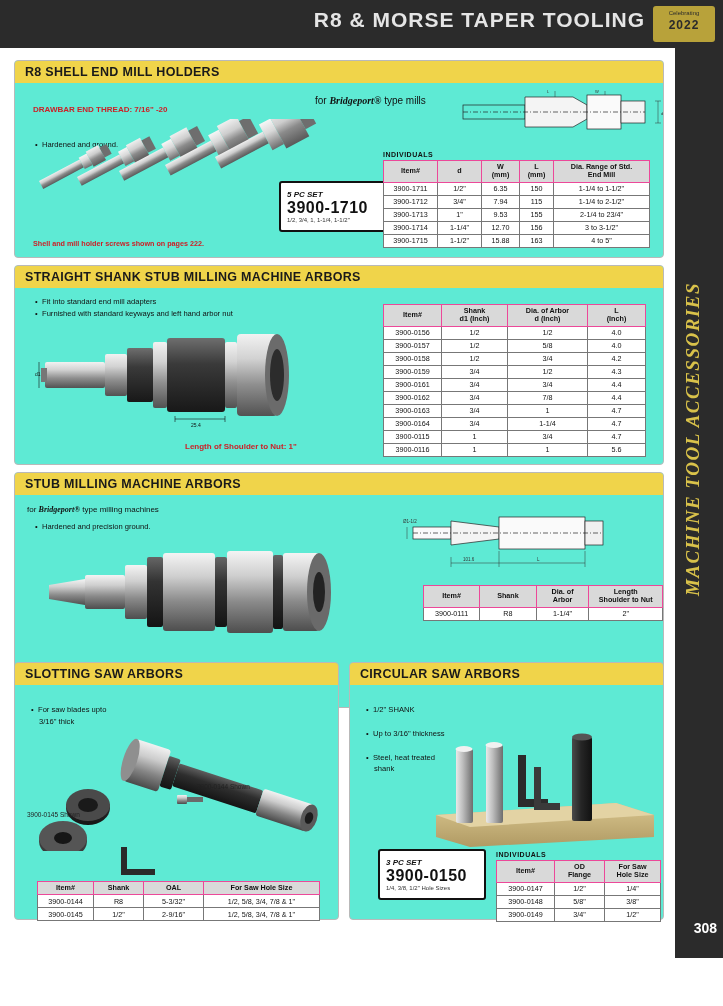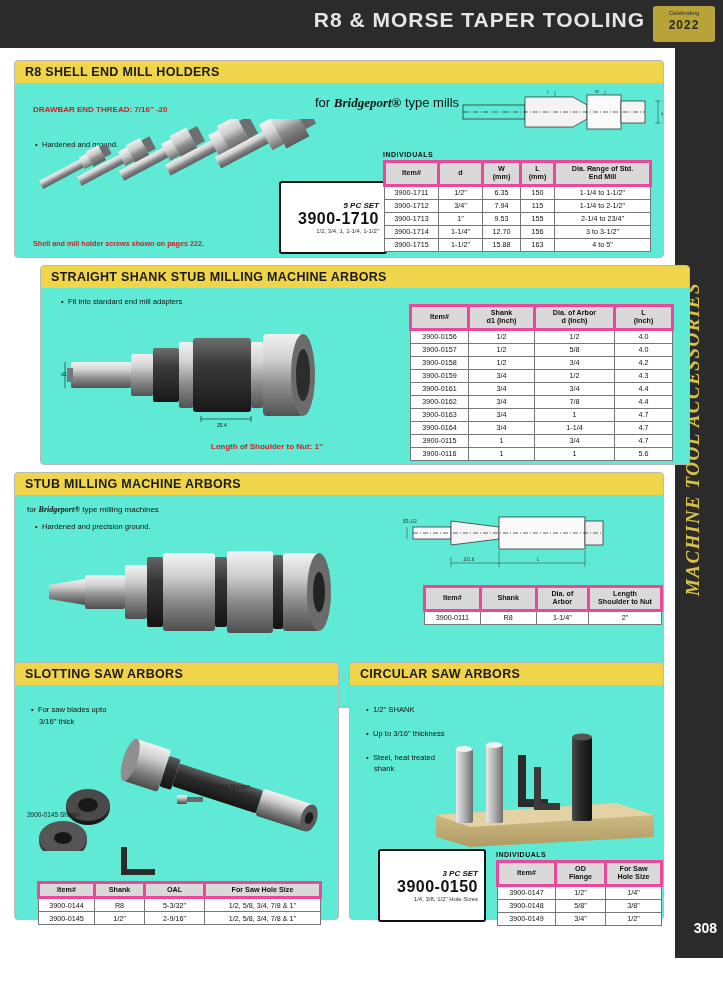--- a/index.html
+++ b/index.html
@@ -62,32 +62,32 @@
     font-family:"Liberation Sans", sans-serif; white-space:nowrap;
   }
   .bullets { position:absolute; font-size:7.6px; color:#111; line-height:1.5; }
   .bullets li { margin-bottom:1px; }
   ul { margin:0; padding-left:10px; list-style:none; }
   ul li:before { content:"\2022"; color:#111; display:inline-block; width:7px; margin-left:-8px; }
   .note-red { color:#cc2027; font-weight:bold; font-size:8px; }
   
   table { border-collapse:collapse; font-size:7.2px; font-family:"Liberation Sans", sans-serif; }
   table th {
-    background:#d9d9d9; border:3px solid #ec4899; color:#111;
+    background:#d9d9d9; border:1px solid #ec4899; color:#111;
     font-weight:bold; padding:2px 3px; text-align:center; line-height:1.15;
   }
   table td {
     border:1px solid #777; padding:1.5px 3px; text-align:center; color:#111;
     background:#fff;
   }
   .tbl-label { font-size:7px; font-weight:bold; color:#111; letter-spacing:0.5px; margin-bottom:2px;}
   
   .setbox {
     position:absolute; background:#ffffff; border:2px solid #111; border-radius:3px;
-    text-align:right; padding:18px 6px;
+    text-align:left; padding:7px 6px;
   }
   .setbox .s1 { font-size:8px; font-weight:bold; font-style:italic; color:#111; }
   .setbox .s2 { font-size:16px; font-weight:bold; color:#111; letter-spacing:0.5px; }
   .setbox .s3 { font-size:6px; color:#333; }
   .cap { position:absolute; font-size:6.5px; color:#222; }
   
   .art { position:absolute; overflow:hidden; }
 </style>
 </head>
 <body>
@@ -109,21 +109,21 @@
 
   <div class="card" style="left:14px; top:60px; width:650px; height:198px;">
     <div class="band"></div>
     <div class="band-title">R8 SHELL END MILL HOLDERS</div>
 
     <ul class="bullets" style="left:18px; top:30px; width:210px;margin-top:48px;">
       <li>Hardened and ground.</li>
     </ul>
     <div class="note-red" style="position:absolute; left:18px; top:44px;">DRAWBAR END THREAD: 7/16" -20</div>
 
-    <div style="position:absolute; left:300px; top:34px; font-size:13px; color:#111;">
+    <div style="position:absolute; left:300px; top:34px; font-size:10px; color:#111;">
       <span>for</span>
       <span style="font-style:italic; font-weight:bold; font-family:'Liberation Serif',serif;">Bridgeport®</span>
       <span>type mills</span>
     </div>
 
     <div class="art" style="left:20px; top:58px; width:310px; height:115px;">
       <svg width="310" height="115" viewBox="0 0 310 115">
         <defs>
           <linearGradient id="mg" x1="0" y1="0" x2="0" y2="1">
             <stop offset="0" stop-color="#efefef"></stop>
@@ -246,26 +246,27 @@
             <td>1-1/2"</td>
             <td>15.88</td>
             <td>163</td>
             <td>4 to 5"</td>
           </tr>
         </tbody>
       </table>
     </div>
   </div>
 
-  <div class="card" style="left:14px; top:265px; width:650px; height:200px;margin-left:26px;">
+  <div class="card" style="left:14px; top:265px; width:650px; height:200px;">
     <div class="band"></div>
     <div class="band-title">STRAIGHT SHANK STUB MILLING MACHINE ARBORS</div>
 
     <ul class="bullets" style="left:18px; top:30px; width:300px;">
       <li>Fit into standard end mill adapters</li>
+      <li>Furnished with standard keyways and left hand arbor nut</li>
     </ul>
 
     <div class="art" style="left:20px; top:58px; width:330px; height:115px;">
       <svg width="330" height="115" viewBox="0 0 330 115">
         <defs>
           <linearGradient id="sg" x1="0" y1="0" x2="0" y2="1">
             <stop offset="0" stop-color="#f2f2f2"></stop>
               <stop offset="0.3" stop-color="#d2d2d2"></stop>
             <stop offset="0.62" stop-color="#8e8e8e"></stop>
               <stop offset="1" stop-color="#525252"></stop>

